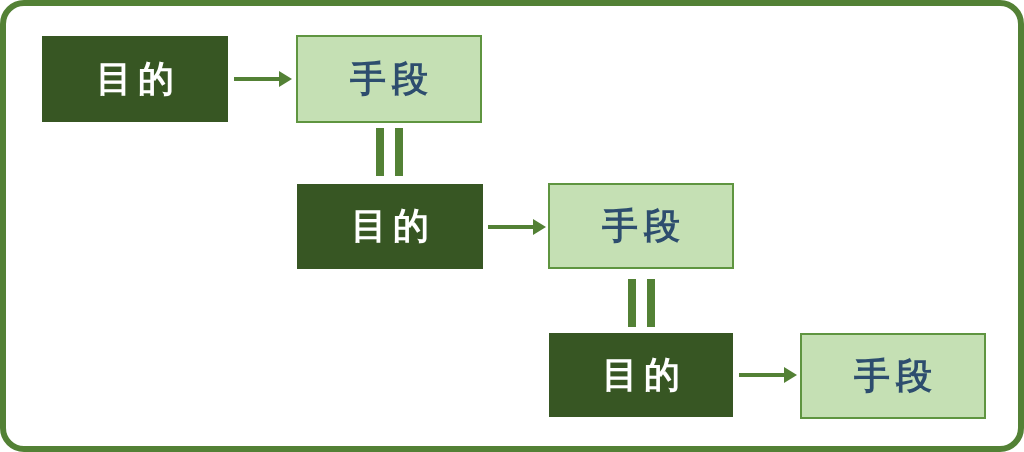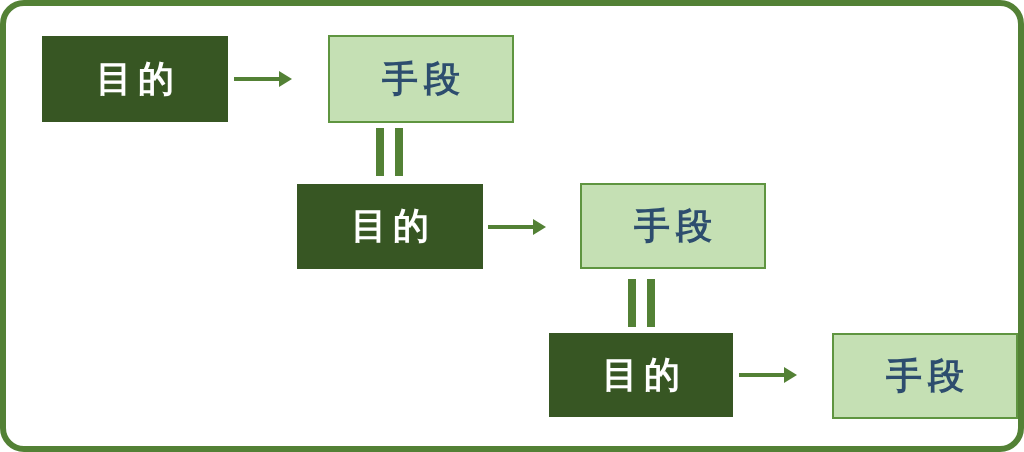--- a/index.html
+++ b/index.html
@@ -33,21 +33,20 @@
     box-sizing: border-box;
   }
   .node.purpose {
     background: #375623;
     color: #ffffff;
   }
   .node.means {
     background: #c5e0b4;
     border: 2px solid #5f9540;
     color: #2d4d6e;
-    margin-left: 32px;
   }
   .harrow {
     position: absolute;
     width: 58px;
     height: 28px;
     display: flex;
     align-items: center;
   }
   .harrow .shaft {
     flex: 1;

